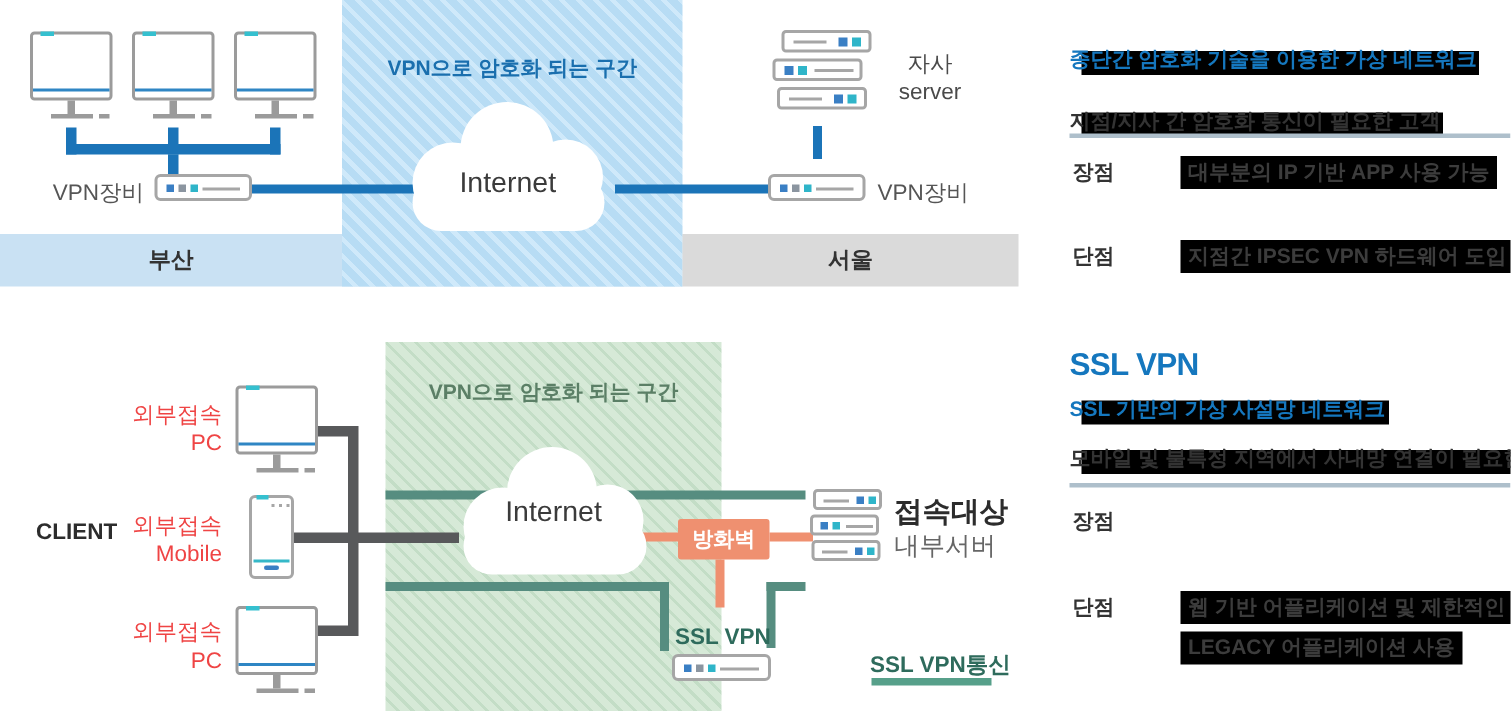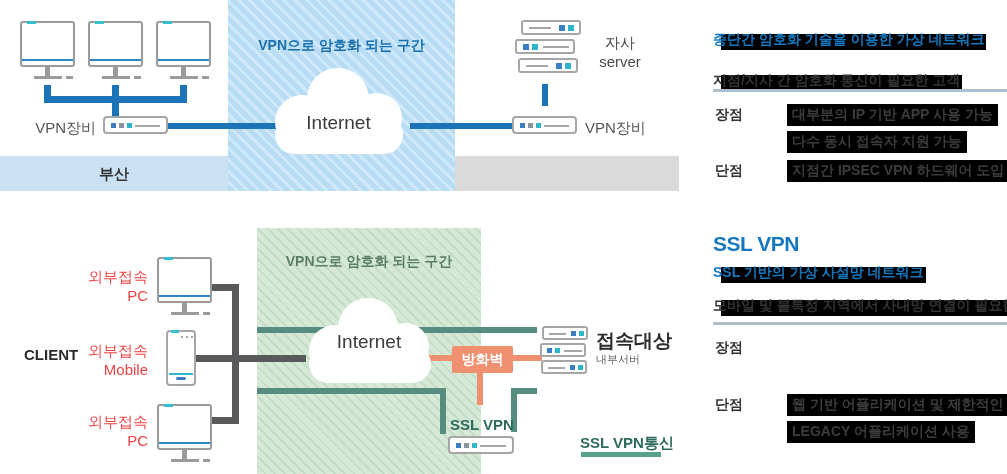--- a/index.html
+++ b/index.html
@@ -87,20 +87,21 @@
 </style>
 </head>
 <body>
 
 <div id="stage">
 
   <div class="abs busan-band"></div>
   <div class="abs stripes-blue"></div>
   <div class="abs seoul-band"></div>
   <div class="abs band-text" style="left:0;width:228px;">부산</div>
+  <div class="abs band-text" style="left:455px;width:224px;">서울</div>
   <div class="abs region-label" style="left:233px;top:37px;width:217px;color:#1a6fae;">VPN으로 암호화 되는 구간</div>
 
   <div class="abs monitor" style="left:20px;top:21px;">
     <div class="screen">
         <span class="cdash"></span>
         <span class="bline"></span>
       </div>
     <div class="stem"></div>
       <div class="base">
         <span class="foot"></span>
@@ -275,33 +276,32 @@
         <span class="usq sq-t" style="left:13px;"></span>
         <span class="uline" style="left:22px;width:18px;"></span>
       </div>
     <div class="srv" style="width:46px;margin-left:1px;">
         <span class="uline" style="left:5px;width:17px;"></span>
         <span class="usq sq-b" style="left:27px;"></span>
         <span class="usq sq-t" style="left:35px;"></span>
       </div>
   </div>
   <div class="abs" style="left:596px;top:328px;font-weight:bold;font-size:19px;color:#2c2c2c;z-index:2;">접속대상</div>
-  <div class="abs" style="left:596px;top:352px;font-size:11px;color:#666;z-index:2;">내부서버</div>
+  <div class="abs" style="left:596px;top:352px;font-size:17px;color:#666;z-index:2;">내부서버</div>
 
   <div class="abs ssl-text" style="left:580px;top:434px;">SSL VPN통신</div>
   <div class="abs legend-bar"></div>
 
   <div class="panel" style="top:0;">
     <div class="p-sub"><span class="hl-off hl-blue">종단간 암호화 기술을 이용한 가상 네트워크</span></div>
     <div class="p-aud"><span class="hl-off hl-dark">지점/지사 간 암호화 통신이 필요한 고객</span></div>
     <div class="p-div"></div>
     <span class="p-label" style="top:106px;">장점</span>
     <div class="p-vals" style="top:104px;">
       <span class="hl-box">대부분의 IP 기반 APP 사용 가능</span>
-      <span class="hl-box">다수 동시 접속자 지원 가능</span>
     </div>
     <span class="p-label" style="top:162px;">단점</span>
     <div class="p-vals" style="top:160px;">
       <span class="hl-box">지점간 IPSEC VPN 하드웨어 도입 필요</span>
     </div>
   </div>
 
   <div class="panel" style="top:232px;">
     <div class="p-title">SSL VPN</div>
     <div class="p-sub" style="top:31px;"><span class="hl-off hl-blue">SSL 기반의 가상 사설망 네트워크</span></div>

